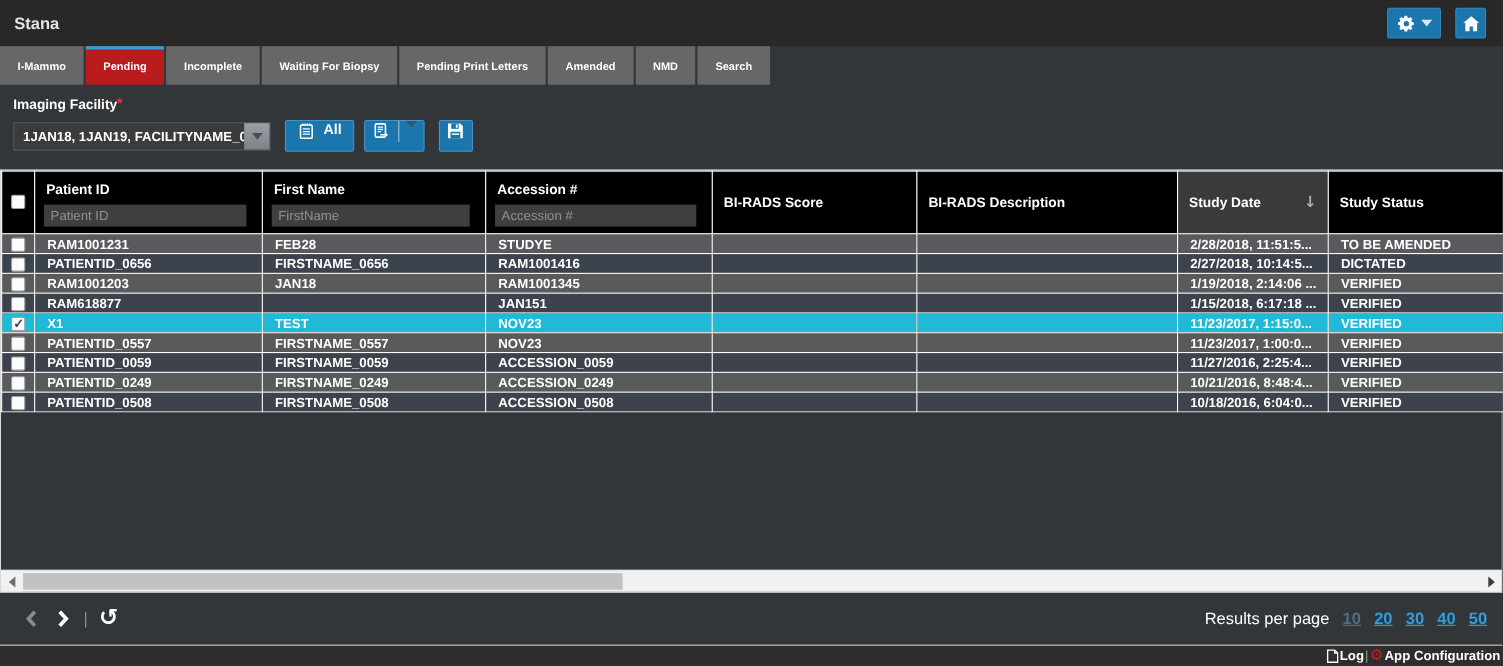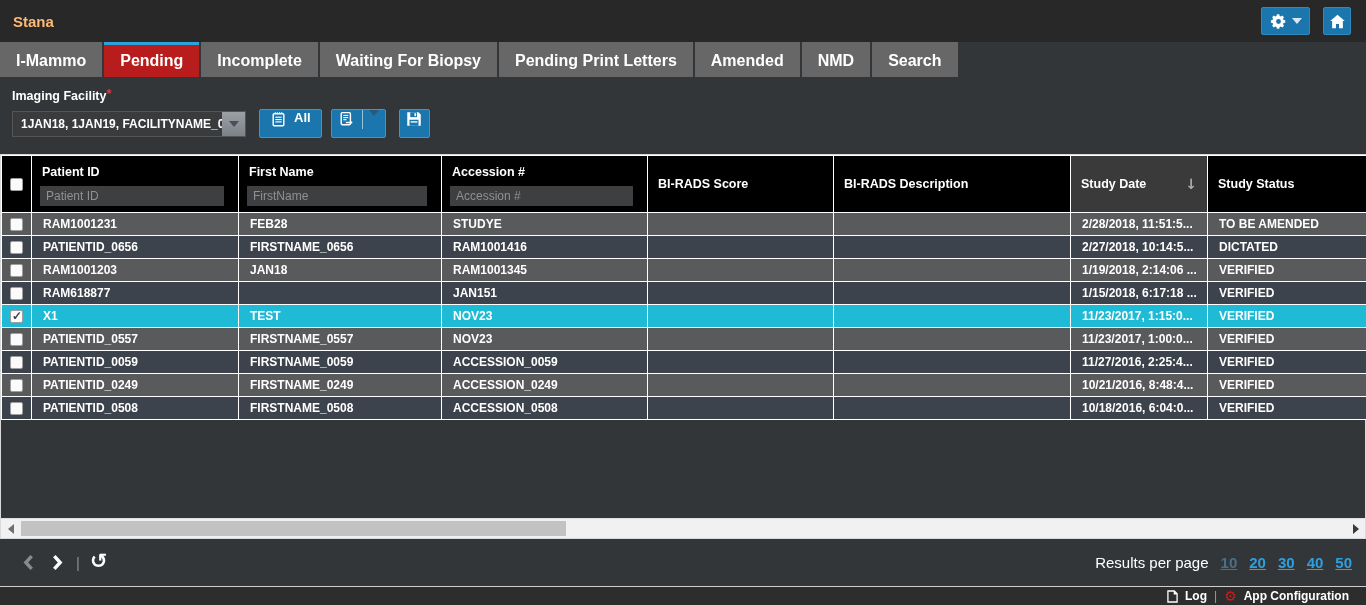--- a/index.html
+++ b/index.html
@@ -4,31 +4,31 @@
 <style>
   * { box-sizing: border-box; margin: 0; padding: 0; }
   html,body { width:1366px; height:605px; overflow:hidden; }
   body {
     font-family: "Liberation Sans","DejaVu Sans",sans-serif;
     background:#333639; color:#fff;
     display:flex; flex-direction:column;
   }
   
   .topbar { height:42px; background:#282828; display:flex; align-items:center; flex:none; }
-  .app-title { font-size:15px; font-weight:bold; color:#fdba74; padding-left:13px; }
+  .app-title { font-size:15px; font-weight:bold; color:#e5e5e5; padding-left:13px; }
   .topbar-right { margin-left:auto; display:flex; align-items:center; gap:13px; padding-right:15px; }
   .tb-btn { background:#1b76ae; border:1px solid #3487ba; border-radius:2px; height:28px;
             display:flex; align-items:center; justify-content:center; cursor:pointer; }
   .tb-btn.gear-split { width:49px; gap:5px; }
   .tb-btn.home { width:28px; }
   .caret { width:0; height:0; border-left:5px solid transparent; border-right:5px solid transparent;
            border-top:6px solid #d8e8f2; }
   
   .tabbar { height:35px; background:#333639; display:flex; align-items:stretch; gap:2px; flex:none; }
-  .tab { background:#676767; color:#fff; font-size:16px; font-weight:bold;
+  .tab { background:#676767; color:#fff; font-size:10px; font-weight:bold;
          display:flex; align-items:center; padding:0 16px; cursor:pointer; border-top:3px solid transparent; }
   .tab.active { background:#b91c1c; border-top:3px solid #2aa3dc; }
   
   .filterbar { height:69px; flex:none; padding:9px 0 4px 12px; }
   .ff-label { font-size:12.5px; font-weight:bold; color:#fff; }
   .req { color:#e0393f; font-weight:bold; font-size:13px; vertical-align:top; }
   .ff-row { display:flex; align-items:center; margin-top:5px; }
   .dropdown { width:234px; height:26px; background:#3a3b3d; border:1px solid #555;
               display:flex; align-items:center; cursor:pointer; }
   .dd-value { flex:1; font-size:12px; font-weight:bold; color:#fff; padding-left:8px;
@@ -56,21 +56,21 @@
   thead th { background:#000; height:57px; vertical-align:top; text-align:left; }
   th.sorted { background:#3a3a3a; }
   .th-label { font-size:12.5px; font-weight:bold; color:#fff; padding:9px 0 0 10px; }
   .th-mid { display:flex; align-items:center; height:100%; padding:0 10px; font-size:12.5px; font-weight:bold; color:#fff; }
   .th-mid.between { justify-content:space-between; }
   .sort-arrow { color:#a9adb1; font-size:14px; font-weight:bold; font-family:"DejaVu Sans",sans-serif; }
   .flt { display:block; margin:7px 8px 0 8px; width:calc(100% - 22px); height:20px;
          background:#3e3f41; border:none; color:#ccc; font-size:12px;
          font-family:"Liberation Sans",sans-serif; padding:0 6px; }
   .flt::placeholder { color:#8f9194; opacity:1; }
-  tbody tr { height:23px; cursor:pointer; }
+  tbody tr { height:18px; cursor:pointer; }
   tbody td { font-size:12px; font-weight:bold; color:#fff; padding-left:11px; }
   td.cb, th.cb { text-align:center; padding:0; vertical-align:middle; }
   tr.r-light td { background:#595a5c; }
   tr.r-dark  td { background:#3d434c; }
   tr.r-sel   td { background:#1fbad6; }
   .cbx { appearance:none; -webkit-appearance:none; width:13px; height:13px; background:#fbfbfb;
          border:1px solid #9f9f9f; border-radius:2px; position:relative; cursor:pointer;
          display:inline-block; vertical-align:middle; }
   .cbx:checked::after { content:"✓"; position:absolute; left:1px; top:-2px; font-size:12px;
                         font-weight:bold; color:#3d434c; }
@@ -88,21 +88,21 @@
   .pg-ico { display:flex; align-items:center; justify-content:center; cursor:pointer; }
   .pg-sep { color:#8b8b8b; font-size:15px; margin:0 10px 0 12px; }
   .refresh { font-family:"DejaVu Sans",sans-serif; font-size:21px; font-weight:bold; color:#fff;
              line-height:1; transform:translateY(-1px); cursor:pointer; }
   .pager-right { margin-left:auto; display:flex; align-items:center; gap:12px; }
   .rpp-label { font-size:15px; color:#fff; }
   .rpp-link { font-size:15px; font-weight:bold; color:#2e9fe0; text-decoration:underline; cursor:pointer; }
   .rpp-link.current { color:#49708a; }
   
   .statusbar { height:19px; flex:none; background:#2d2d2d; border-top:1px solid #cfcfcf;
-               display:flex; align-items:center; justify-content:flex-end; gap:7px; padding-right:17px; }
+               display:flex; align-items:center; justify-content:flex-end; gap:1px; padding-right:2px; }
   .sb-text { font-size:12px; font-weight:bold; color:#fff; cursor:pointer; }
   .sb-sep { color:#9a9a9a; font-size:12px; }
   .gear-red { font-family:"DejaVu Sans",sans-serif; color:#d11c1c; font-size:14px; line-height:1; }
   
   .bottomstrip { height:7px; flex:none; background:#121519; position:relative; }
   .bs-thumb { position:absolute; left:425px; top:0; height:100%; width:65px; background:#3d444e; }
   svg { display:block; }
 </style>
 </head>
 <body>

